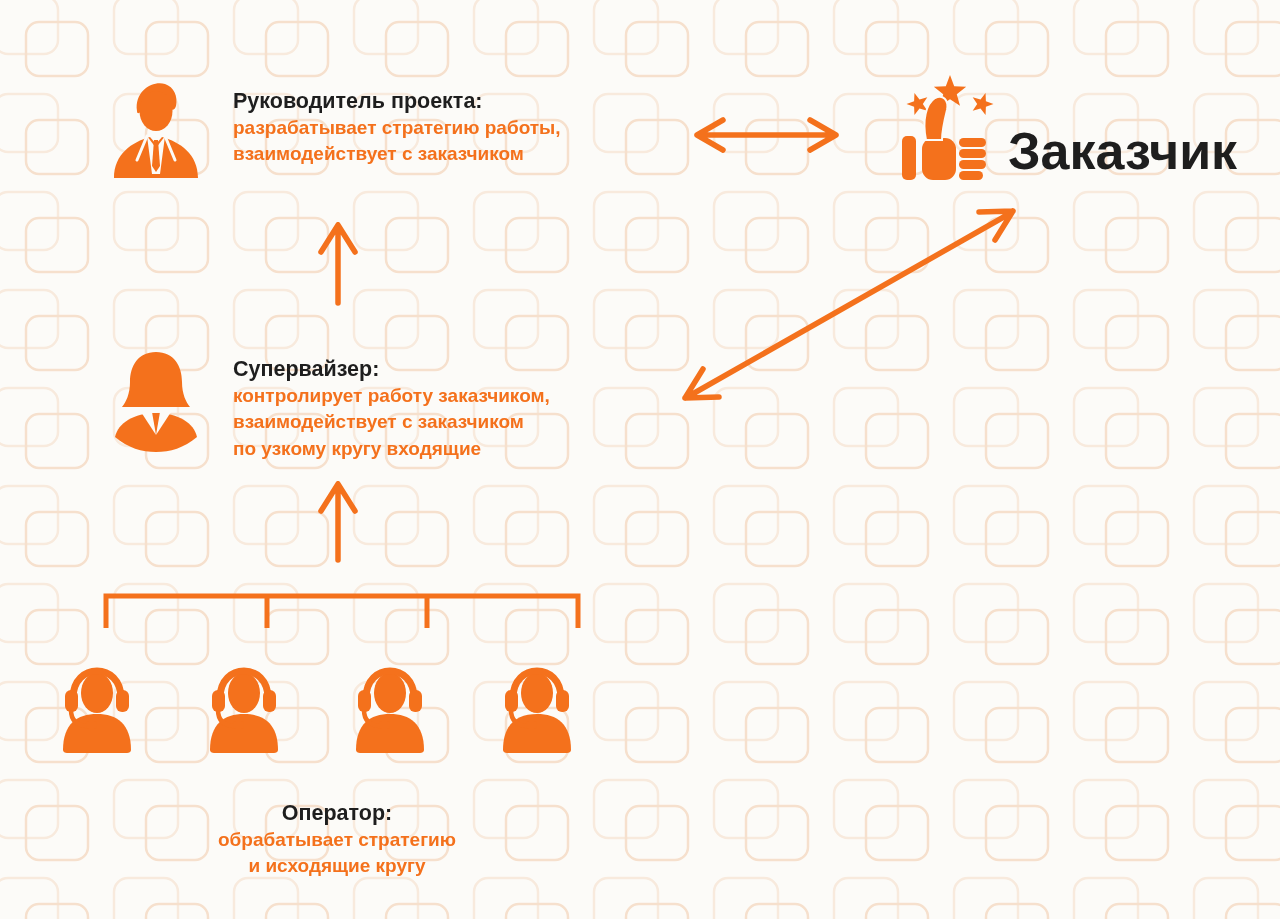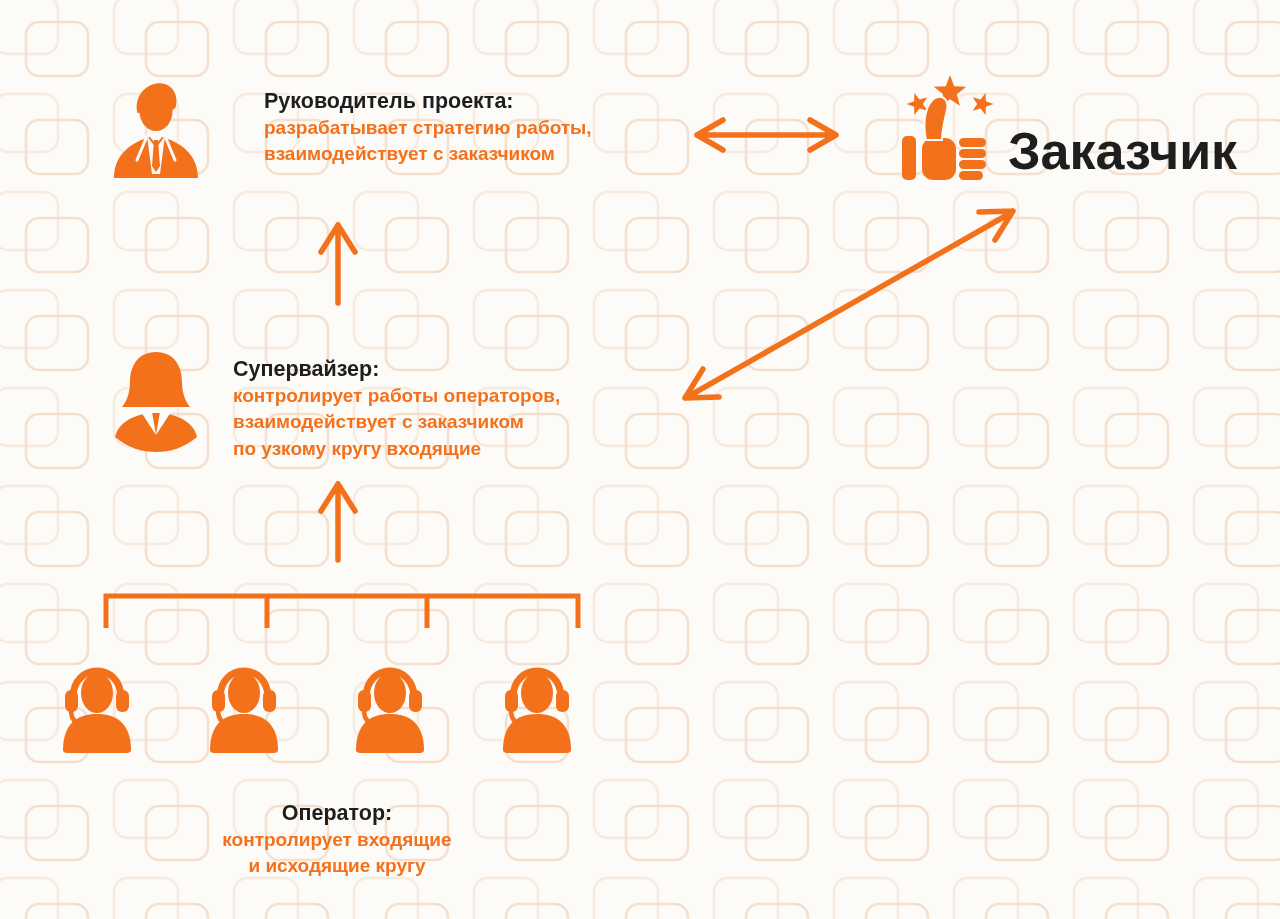--- a/index.html
+++ b/index.html
@@ -54,21 +54,21 @@
   </svg>
 
   <svg class="icon" style="left:110px;top:78px;" width="92" height="102" viewBox="0 0 92 102">
     <path class="af" d="M27,33 C24,12 44,2 55,6 C64,9 68,18 66,28 C65,32 62,33 60,30 C53,20 40,20 31,33 C29,36 27,36 27,33 Z"></path>
     <ellipse class="af" cx="46" cy="33" rx="16.5" ry="20"></ellipse>
     <path class="af" d="M4,100 C4,76 22,64 40,59 L46,66 L52,59 C70,64 88,76 88,100 Z"></path>
     <path d="M37,58 L46,70 L55,58 L50,96 L42,96 Z" fill="#FCFBF8"></path>
     <path class="af" d="M44,62 L48,62 L50,88 L46,94 L42,88 Z"></path>
     <path d="M37,58 L27,82 M55,58 L65,82" stroke="#FCFBF8" stroke-width="3" fill="none" stroke-linecap="round"></path>
   </svg>
-  <div class="text-block" style="left:233px;top:88px;margin-left:31px;">
+  <div class="text-block" style="left:233px;top:88px;">
     <div class="node-title">Руководитель проекта:</div>
     <div class="desc">разрабатывает стратегию работы,</div>
     <div class="desc">взаимодействует с заказчиком</div>
   </div>
 
   <svg class="icon" style="left:898px;top:70px;" width="104" height="112" viewBox="0 0 104 112">
     <path class="af" transform="translate(52,22) scale(17)" d="M0,-1 L0.247,-0.34 L0.951,-0.309 L0.399,0.13 L0.588,0.809 L0,0.42 L-0.588,0.809 L-0.399,0.13 L-0.951,-0.309 L-0.247,-0.34 Z"></path>
     <path class="af" transform="translate(20,34) rotate(-18) scale(11.5)" d="M0,-1 L0.247,-0.34 L0.951,-0.309 L0.399,0.13 L0.588,0.809 L0,0.42 L-0.588,0.809 L-0.399,0.13 L-0.951,-0.309 L-0.247,-0.34 Z"></path>
     <path class="af" transform="translate(84,34) rotate(18) scale(11.5)" d="M0,-1 L0.247,-0.34 L0.951,-0.309 L0.399,0.13 L0.588,0.809 L0,0.42 L-0.588,0.809 L-0.399,0.13 L-0.951,-0.309 L-0.247,-0.34 Z"></path>
     <rect class="af" x="4" y="66" width="14" height="44" rx="5"></rect>
@@ -82,21 +82,21 @@
   <div class="customer-title" style="left:1008px;top:121px;">Заказчик</div>
 
   <svg class="icon" style="left:112px;top:350px;" width="88" height="102" viewBox="0 0 88 102">
     <path class="af" d="M44,2 C26,2 18,16 18,32 C18,44 14,52 10,57 L78,57 C74,52 70,44 70,32 C70,16 62,2 44,2 Z"></path>
     <path class="af" d="M44,63 C22,63 6,73 3,87 C16,98 30,102 44,102 C58,102 72,98 85,87 C82,73 66,63 44,63 Z"></path>
     <path d="M29,62 L40,62 L44,85 Z" fill="#FCFBF8"></path>
     <path d="M59,62 L48,62 L44,85 Z" fill="#FCFBF8"></path>
   </svg>
   <div class="text-block" style="left:233px;top:356px;">
     <div class="node-title">Супервайзер:</div>
-    <div class="desc">контролирует работы операторов,</div>
+    <div class="desc">контролирует работу заказчиком,</div>
     <div class="desc">взаимодействует с заказчиком</div>
     <div class="desc">по узкому кругу входящие</div>
   </div>
 
   <svg class="icon" style="left:55px;top:650px;" width="84" height="104" viewBox="0 0 84 104">
     <ellipse class="af" cx="42" cy="43" rx="16" ry="20"></ellipse>
     <path class="af" d="M8,100 C8,74 22,64 42,64 C62,64 76,74 76,100 C76,102 74,103 72,103 L12,103 C10,103 8,102 8,100 Z"></path>
     <path class="as" d="M18,48 C18,12 66,12 66,48" fill="none" stroke-width="7"></path>
     <rect class="af" x="10" y="40" width="13" height="22" rx="6"></rect>
     <rect class="af" x="61" y="40" width="13" height="22" rx="6"></rect>
@@ -126,17 +126,17 @@
     <path class="af" d="M8,100 C8,74 22,64 42,64 C62,64 76,74 76,100 C76,102 74,103 72,103 L12,103 C10,103 8,102 8,100 Z"></path>
     <path class="as" d="M18,48 C18,12 66,12 66,48" fill="none" stroke-width="7"></path>
     <rect class="af" x="10" y="40" width="13" height="22" rx="6"></rect>
     <rect class="af" x="61" y="40" width="13" height="22" rx="6"></rect>
     <path class="as" d="M16,60 C16,72 24,76 34,76" fill="none" stroke-width="4.5"></path>
     <rect class="af" x="31" y="71" width="11" height="8" rx="3"></rect>
   </svg>
 
   <div class="text-block center" style="left:137px;top:800px;width:400px;">
     <div class="node-title">Оператор:</div>
-    <div class="desc">контролирует входящие</div>
+    <div class="desc">обрабатывает стратегию</div>
     <div class="desc">и исходящие кругу</div>
   </div>
 
 </div>
 
 </body></html>

